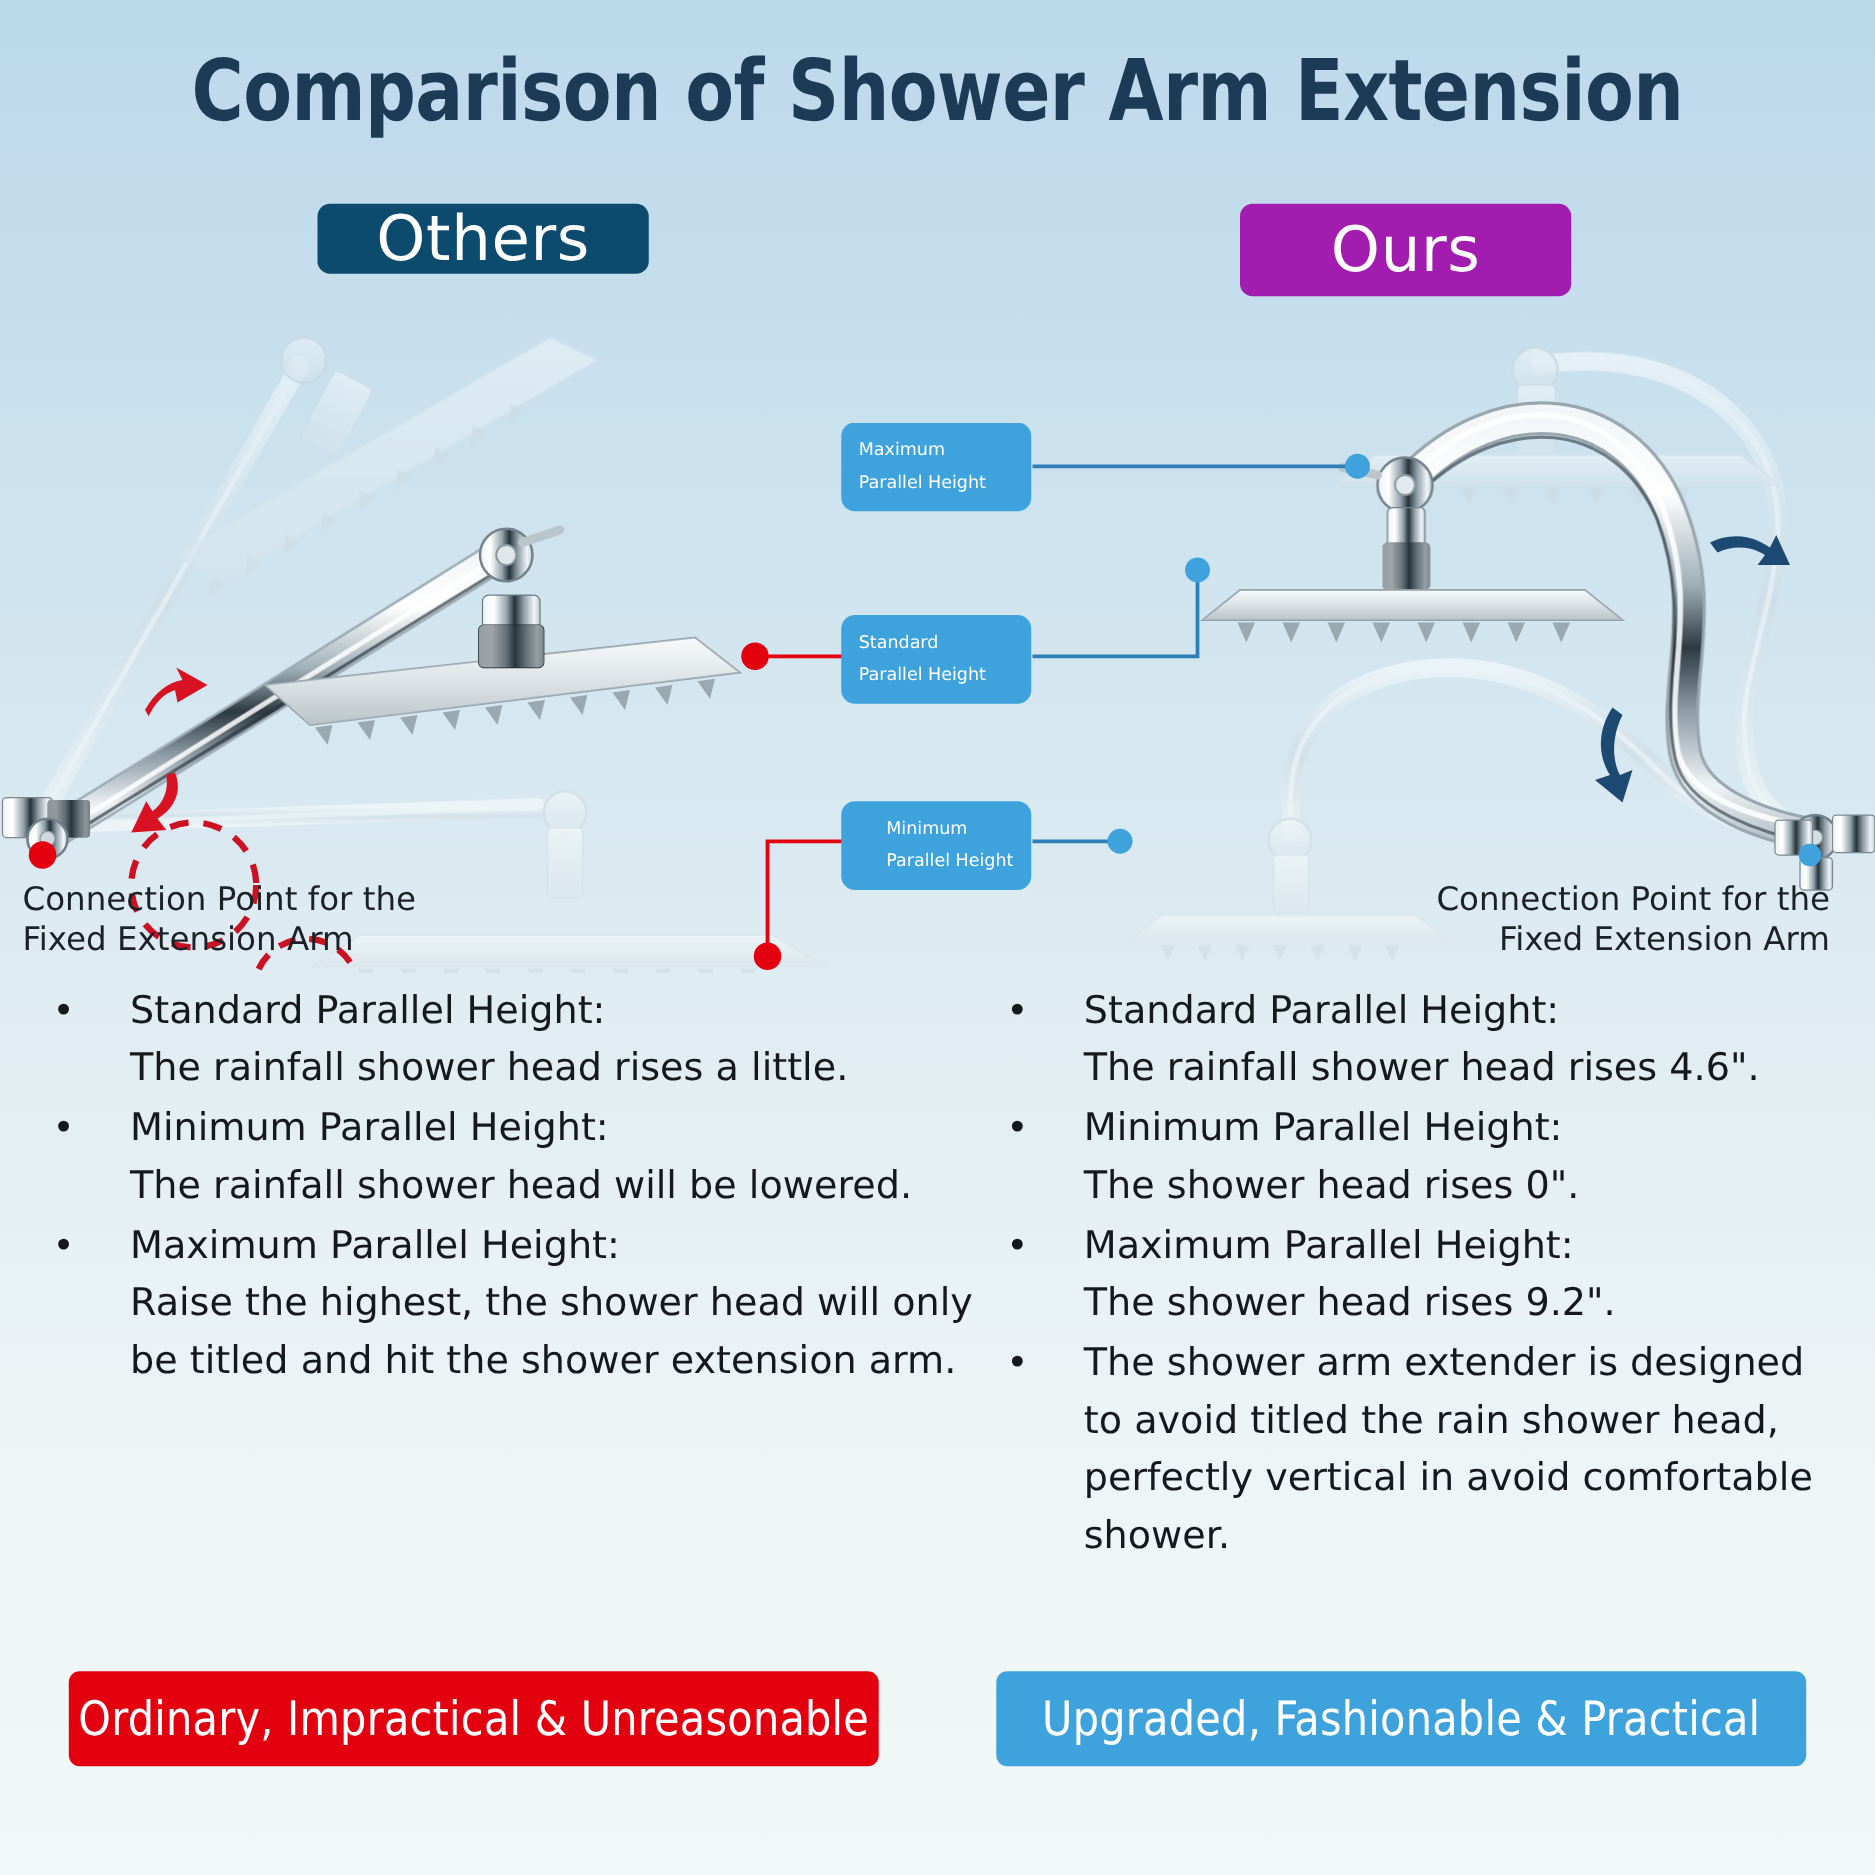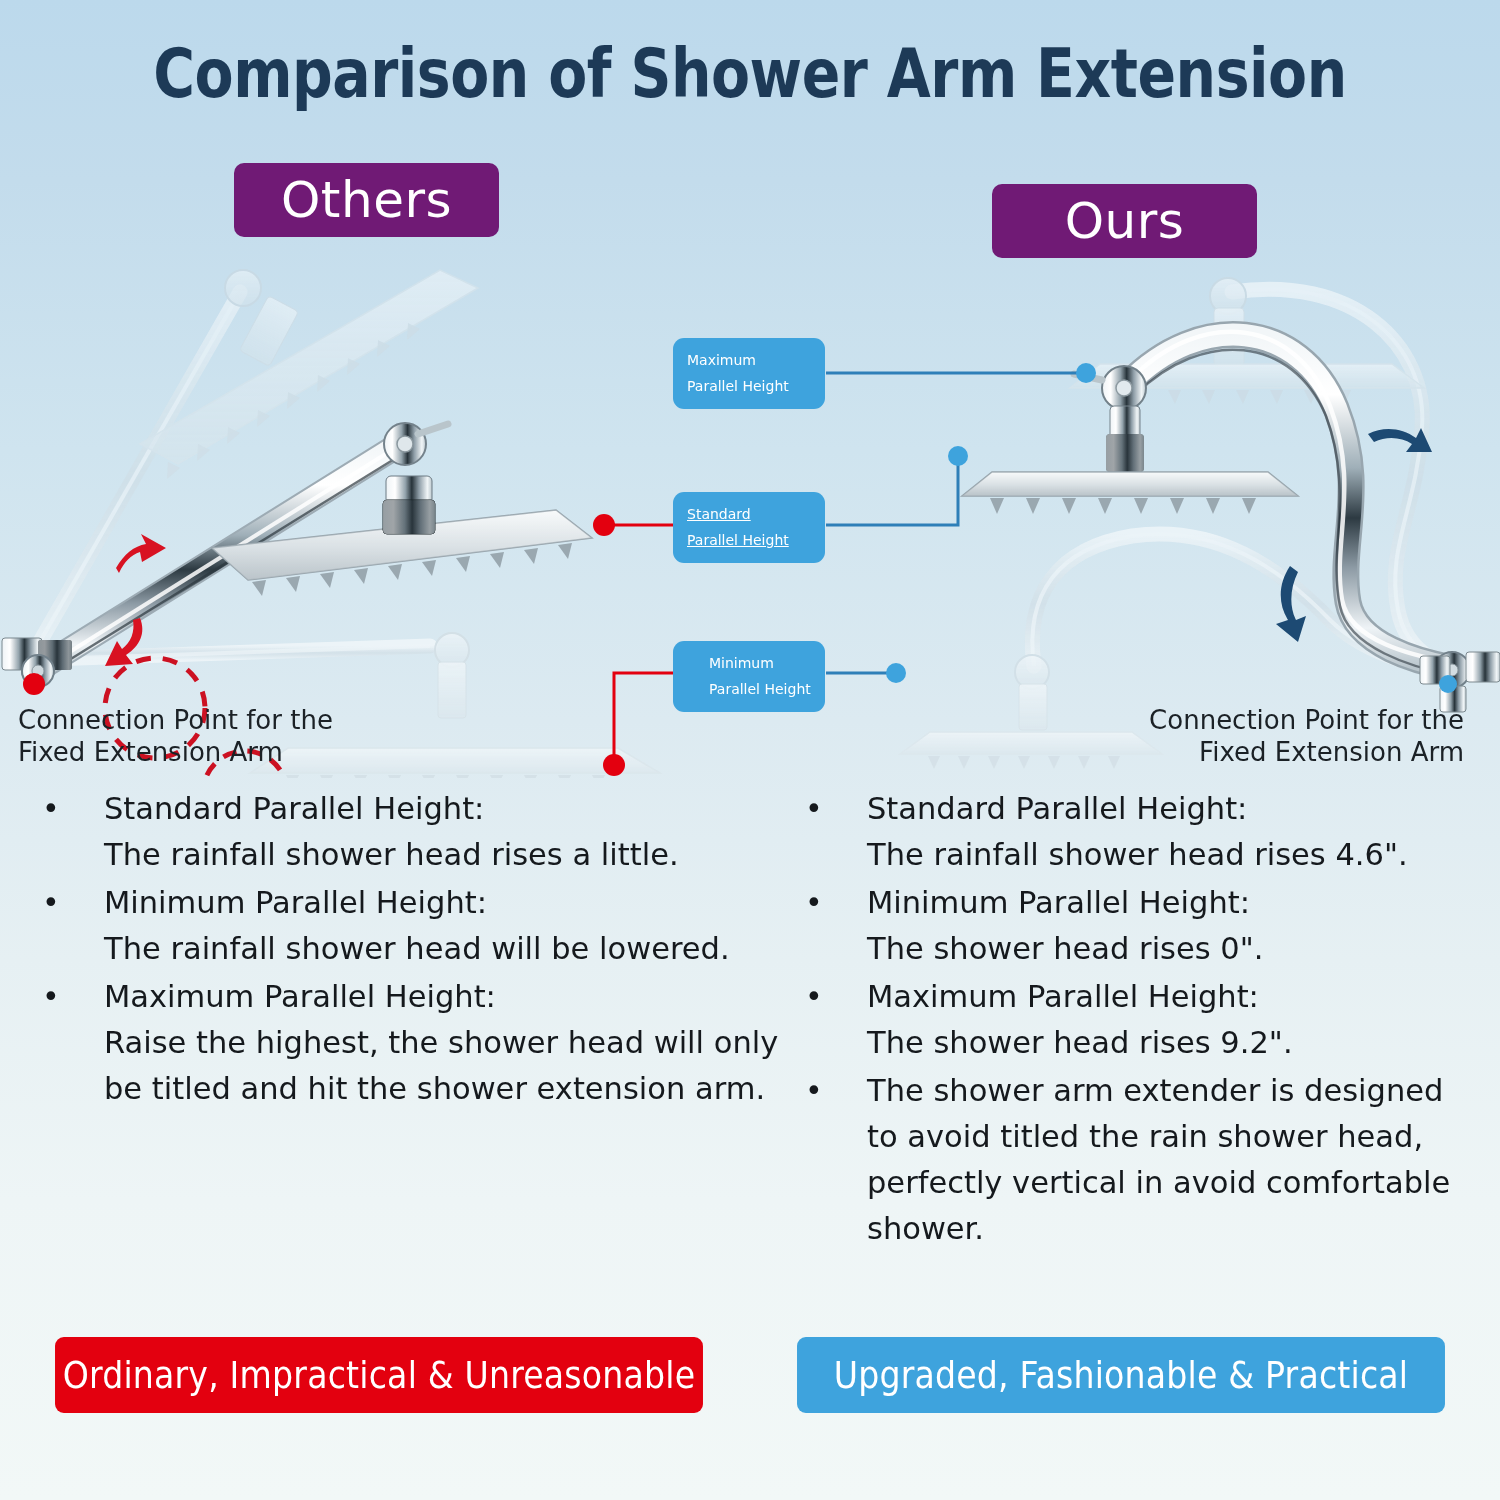--- a/index.html
+++ b/index.html
@@ -45,29 +45,28 @@
     align-items: center;
     justify-content: center;
     border-radius: 10px;
     color: #ffffff;
     font-size: 50px;
     font-weight: 400;
     font-family: "DejaVu Sans", "Liberation Sans", sans-serif;
     letter-spacing: 0.5px;
   }
   .hdr-others {
-    left: 234px; top: 163px;
-    width: 265px; height: 74px;
-    background: #701a75;
+    left: 254px; top: 163px;
+    width: 265px; height: 56px;
+    background: #0c4a6e;
   }
   .hdr-ours {
     left: 992px; top: 163px;
     width: 265px; height: 74px;
-    background: #701a75;
-    margin-top: 21px;
+    background: #a21caf;
   }
 
   
   .stage {
     position: absolute;
     top: 248px; left: 0;
     width: 1500px; height: 530px;
   }
   .stage svg { display: block; }
 
@@ -79,21 +78,21 @@
     color: #ffffff;
     font-size: 14px;
     line-height: 26px;
     padding: 9px 14px 10px 14px;
     width: 152px;
     font-family: "DejaVu Sans", "Liberation Sans", sans-serif;
     z-index: 5;
   }
   .callout span { display: block; white-space: nowrap; }
   .c-max { left: 673px; top: 338px; }
-  .c-std { left: 673px; top: 492px; text-decoration: underline; }
+  .c-std { left: 673px; top: 492px; }
   .c-min { left: 673px; top: 641px; padding-left: 36px; }
 
   
   .conn-cap {
     position: absolute;
     font-size: 26px;
     line-height: 32px;
     color: #1b2126;
     font-family: "DejaVu Sans", "Liberation Sans", sans-serif;
     z-index: 4;

